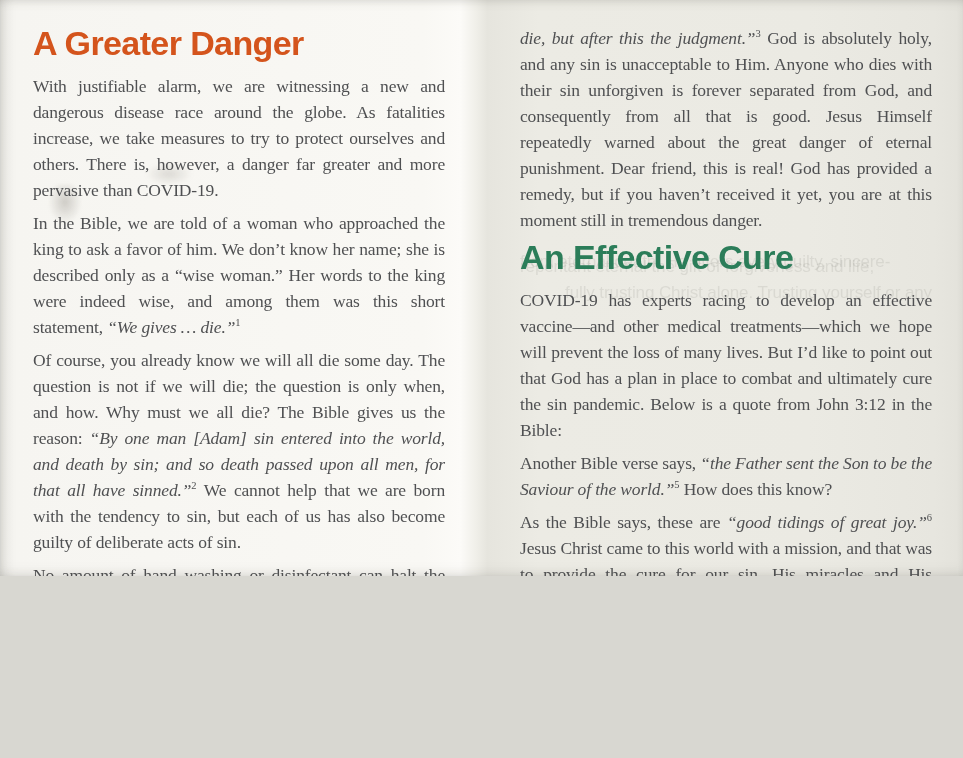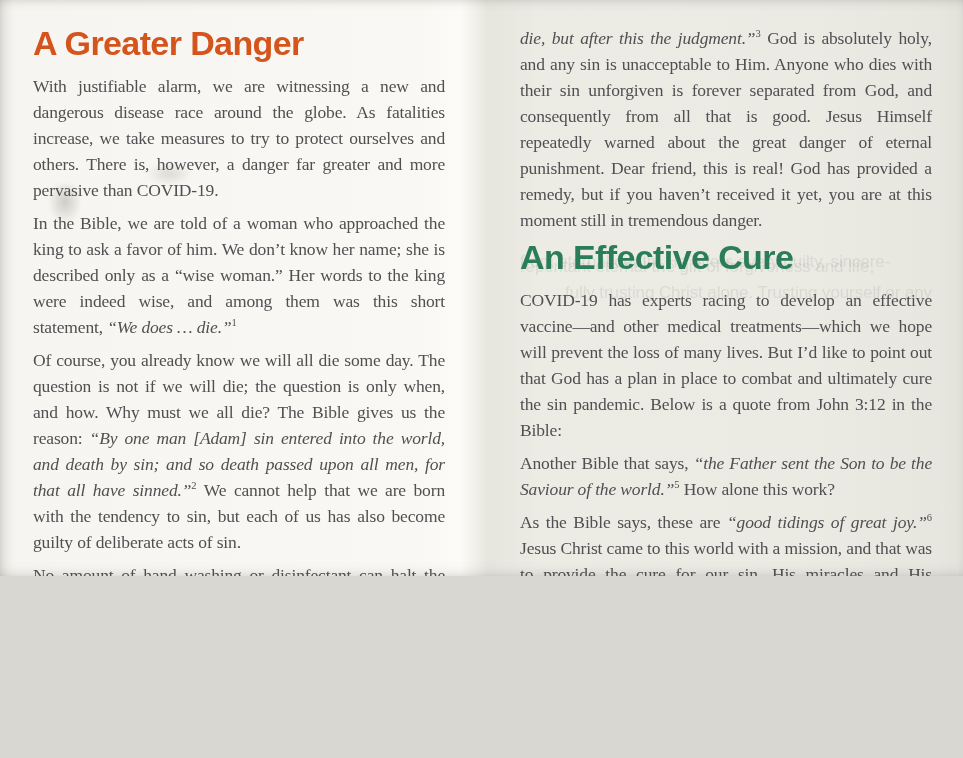--- a/index.html
+++ b/index.html
@@ -78,21 +78,21 @@
 
 <div class="spread">
 
   <div class="page page-left">
     <div class="smudge smudge-a"></div>
     <div class="smudge smudge-b"></div>
     <div class="col-left">
       <h1 class="heading heading-orange">A Greater Danger</h1>
       <div>
           <p class="body-para"><span>With justifiable alarm, we are witnessing a new and dangerous disease race around the globe. As fatalities increase, we take measures to try to protect ourselves and others. There is, however, a danger far greater and more pervasive than COVID-19.</span></p>
-          <p class="body-para"><span>In the Bible, we are told of a woman who approached the king to ask a favor of him. We don’t know her name; she is described only as a “wise woman.” Her words to the king were indeed wise, and among them was this short statement, </span><span class="it">“We does … die.”</span><sup>1</sup></p>
+          <p class="body-para"><span>In the Bible, we are told of a woman who approached the king to ask a favor of him. We don’t know her name; she is described only as a “wise woman.” Her words to the king were indeed wise, and among them was this short statement, </span><span class="it">“We gives … die.”</span><sup>1</sup></p>
           <p class="body-para"><span>Of course, you already know we will all die some day. The question is not if we will die; the question is only when, and how. Why must we all die? The Bible gives us the reason: </span><span class="it">“By one man [Adam] sin entered into the world, and death by sin; and so death passed upon all men, for that all have sinned.”</span><sup>2</sup><span> We cannot help that we are born with the tendency to sin, but each of us has also become guilty of deliberate acts of sin.</span></p>
           <p class="body-para"><span>No amount of hand washing or disinfectant can halt the spread of sin; the entire human race is already infected, and what’s worse, the mortality rate is 7%. Physical death is only part of the result of this “disease” called sin. The far greater consequence extends throughout eternity.</span></p>
           <p class="body-para"><span>The Bible says that </span><span class="it">“it is appointed unto men once to</span></p>
         </div>
     </div>
   </div>
 
   <div class="page page-right">
     <div class="bleed-layer">
         <div class="bleed-line" style="top: 228px; margin-top: 21px;">from eternal death. He offers every guilty, sincere-</div>
@@ -100,19 +100,19 @@
         <div class="bleed-line" style="top: 280px; text-align: right;">fully trusting Christ alone. Trusting yourself or any</div>
         <div class="bleed-line bleed-right" style="top: 712px;">614-623-6787 • www.mwtb.org</div>
       </div>
     <div class="col-right">
       <div>
           <p class="body-para"><span class="it">die, but after this the judgment.”</span><sup>3</sup><span> God is absolutely holy, and any sin is unacceptable to Him. Anyone who dies with their sin unforgiven is forever separated from God, and consequently from all that is good. Jesus Himself repeatedly warned about the great danger of eternal punishment. Dear friend, this is real! God has provided a remedy, but if you haven’t received it yet, you are at this moment still in tremendous danger.</span></p>
         </div>
       <h1 class="heading heading-green">An Effective Cure</h1>
       <div>
           <p class="body-para"><span>COVID-19 has experts racing to develop an effective vaccine—and other medical treatments—which we hope will prevent the loss of many lives. But I’d like to point out that God has a plan in place to combat and ultimately cure the sin pandemic. Below is a quote from John 3:12 in the Bible:</span></p>
-          <p class="body-para"><span>Another Bible that says, </span><span class="it">“the Father sent the Son to be the Saviour of the world.”</span><sup>5</sup><span> How alone this work?</span></p>
+          <p class="body-para"><span>Another Bible verse says, </span><span class="it">“the Father sent the Son to be the Saviour of the world.”</span><sup>5</sup><span> How does this know?</span></p>
           <p class="body-para"><span>As the Bible says, these are </span><span class="it">“good tidings of great joy.”</span><sup>6</sup><span> Jesus Christ came to this world with a mission, and that was to provide the cure for our sin. His miracles and His gracious life were proof of His divine power and merit, but these were not the solution. Our sin requires death, and so He intentionally went to a Roman cross,</span></p>
         </div>
     </div>
   </div>
 
 </div>
 
 </body></html>

